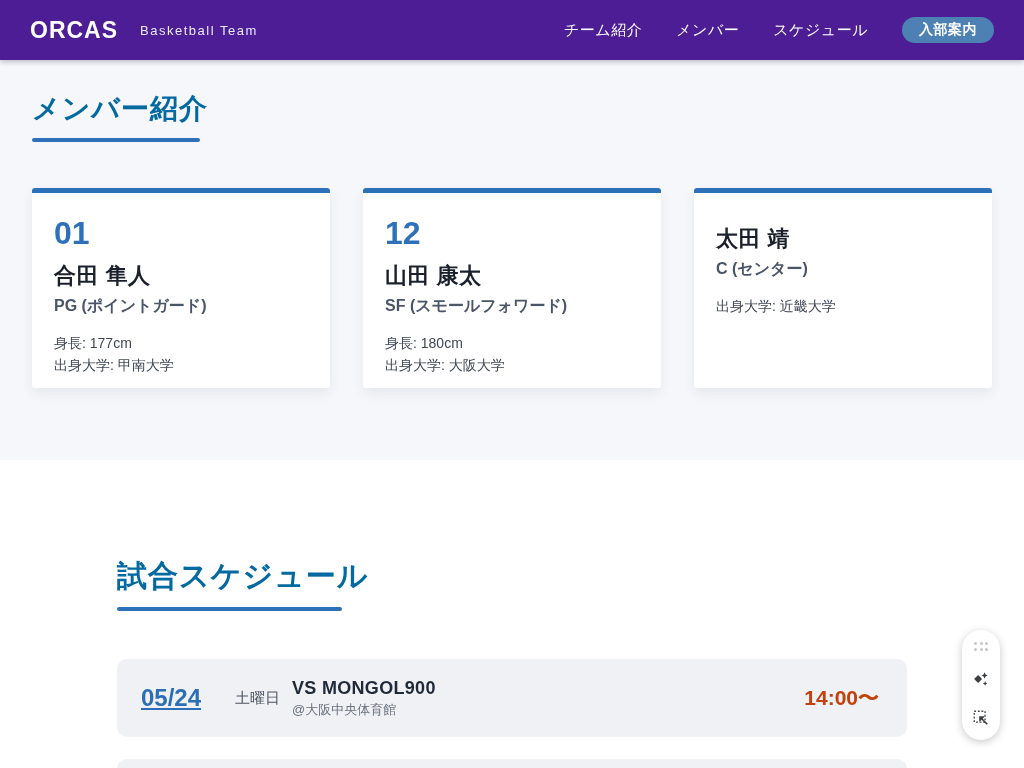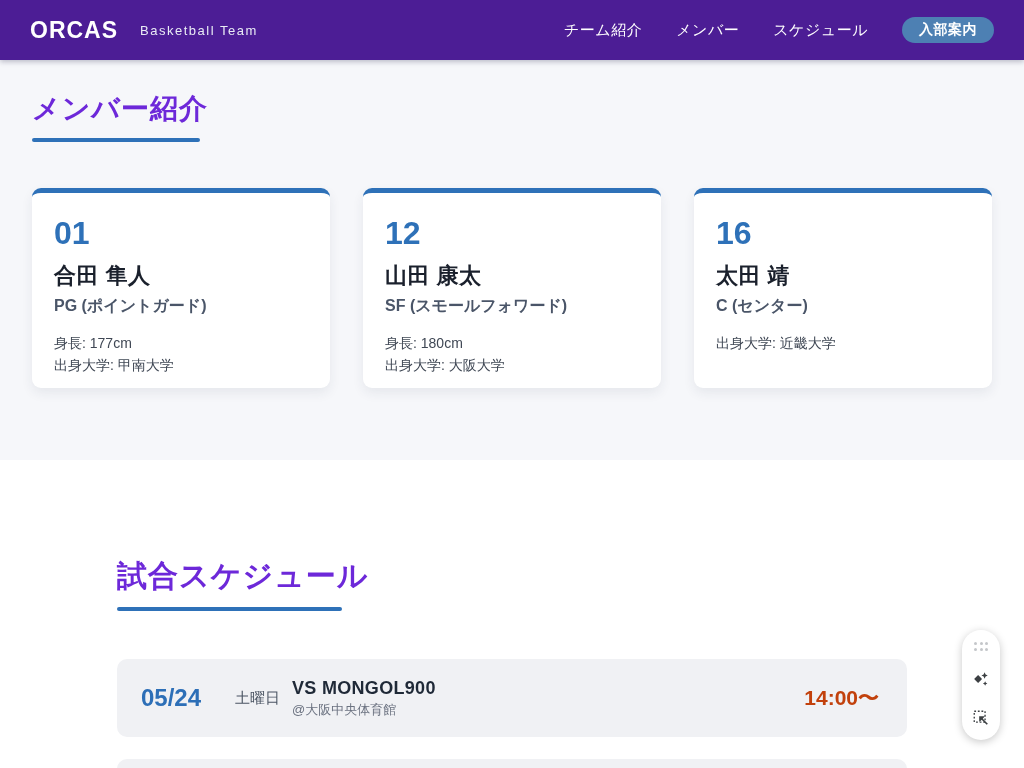--- a/index.html
+++ b/index.html
@@ -59,21 +59,21 @@
   }
 
   
   .members-section {
     background: #f6f7fa;
     height: 400px;
     padding-top: 30px;
   }
   .members-inner { width: 960px; margin: 0 auto; }
   .section-title {
-    color: #6d28d9;
+    color: #0369a1;
     font-weight: bold;
     letter-spacing: 1px;
   }
   .members-section .section-title { font-size: 28px; }
   .title-underline {
     height: 4px;
     background: #2e71b8;
     border-radius: 2px;
     margin-top: 10px;
   }
@@ -81,21 +81,21 @@
 
   .cards {
     display: flex;
     gap: 33px;
     margin-top: 46px;
   }
   .member-card {
     flex: 1;
     background: #ffffff;
     border-top: 5px solid #2e71b8;
-    border-radius: 9px;
+    border-radius: 3px;
     box-shadow: 0 5px 12px rgba(40,50,80,.08);
     padding: 22px 22px 28px;
     height: 200px;
   }
   .member-number {
     color: #2e71b8;
     font-size: 32px;
     font-weight: bold;
   }
   .member-name {
@@ -132,20 +132,21 @@
     border-radius: 10px;
     height: 78px;
     display: flex;
     align-items: center;
     padding: 0 28px 0 24px;
   }
   .game-date {
     color: #2d6fb7;
     font-size: 24px;
     font-weight: bold;
+    text-decoration: underline;
   }
   .game-day {
     color: #4b5563;
     font-size: 15px;
     margin-left: 34px;
   }
   .game-main { margin-left: 12px; }
   .game-opponent {
     color: #1f2937;
     font-size: 18px;
@@ -236,21 +237,20 @@
         <div class="member-number">12</div>
         <div class="member-name">山田 康太</div>
         <div class="member-position">SF (スモールフォワード)</div>
         <div class="member-stats">
           <div>身長: 180cm</div>
           <div>出身大学: 大阪大学</div>
         </div>
       </div>
 
       <div class="member-card">
-        <div class="member-number">16</div>
         <div class="member-name">太田 靖</div>
         <div class="member-position">C (センター)</div>
         <div class="member-stats">
           <div>出身大学: 近畿大学</div>
         </div>
       </div>
 
     </div>
   </div>
 </div>

